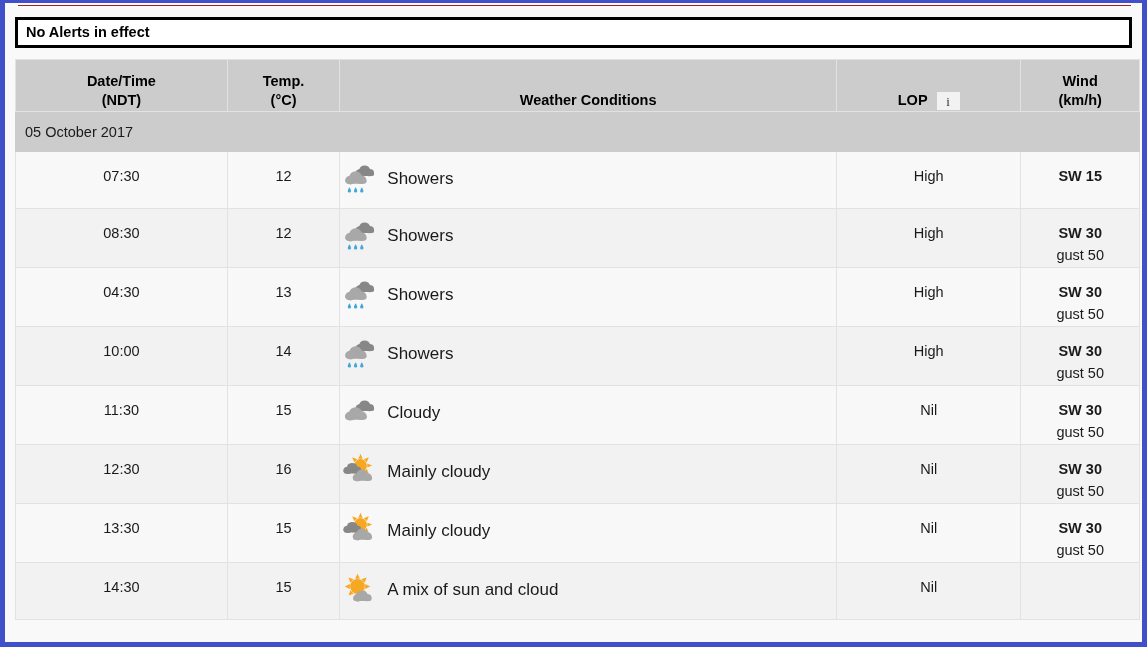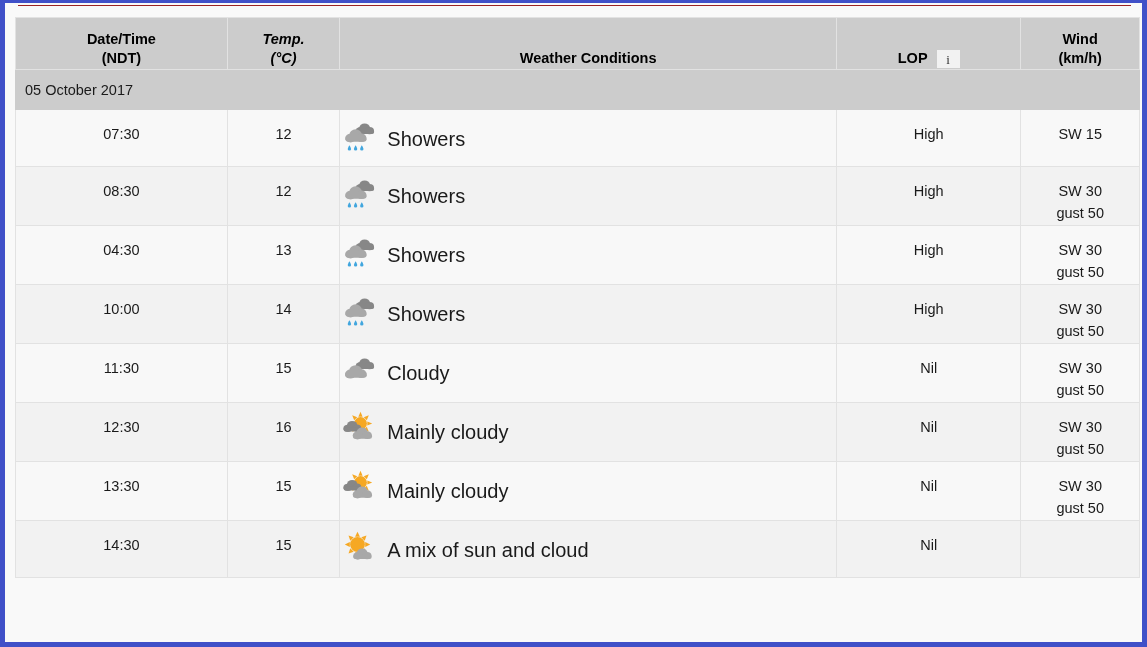--- a/index.html
+++ b/index.html
@@ -73,21 +73,21 @@
     font-size: 14.5px;
     font-weight: bold;
     color: #000000;
     text-align: center;
     vertical-align: bottom;
     height: 52px;
     padding-bottom: 7px;
     line-height: 1.35;
   }
   thead th.datetime-h { width: 209px; }
-  thead th.temp-h     { width: 111px; font-style: italic; }
+  thead th.temp-h     { width: 111px; }
   thead th.cond-h     { width: 490px; }
   thead th.lop-h      { width: 182px; }
   thead th.wind-h     { width: 117px; }
 
   .lop-head-wrap {
     display: inline-flex;
     align-items: center;
     justify-content: center;
     gap: 9px;
   }
@@ -141,35 +141,38 @@
     align-items: flex-start;
     gap: 7px;
   }
   .cond-icon {
     flex: 0 0 auto;
     width: 40px; height: 38px;
     display: block;
   }
   .cond-label {
     padding-top: 6px;
-    font-size: 20px;
+    font-size: 17px;
     color: #1a1a1a;
     white-space: nowrap;
   }
-  .wind-main { display: block; }
+  .wind-main { display: block; font-weight: bold; }
   .wind-gust { display: block; text-align: center; }
 </style>
 </head>
 <body>
 
 <div id="page">
   <div class="inner">
 
     <hr class="title-rule">
 
+    <div class="alert-bar">
+      <span class="alert-text">No Alerts in effect</span>
+    </div>
 
     <table class="forecast">
       <thead>
         <tr>
           <th class="datetime-h">
             <span>Date/Time</span><br>
             <span>(NDT)</span>
           </th>
           <th class="temp-h">
             <span>Temp.</span><br>

